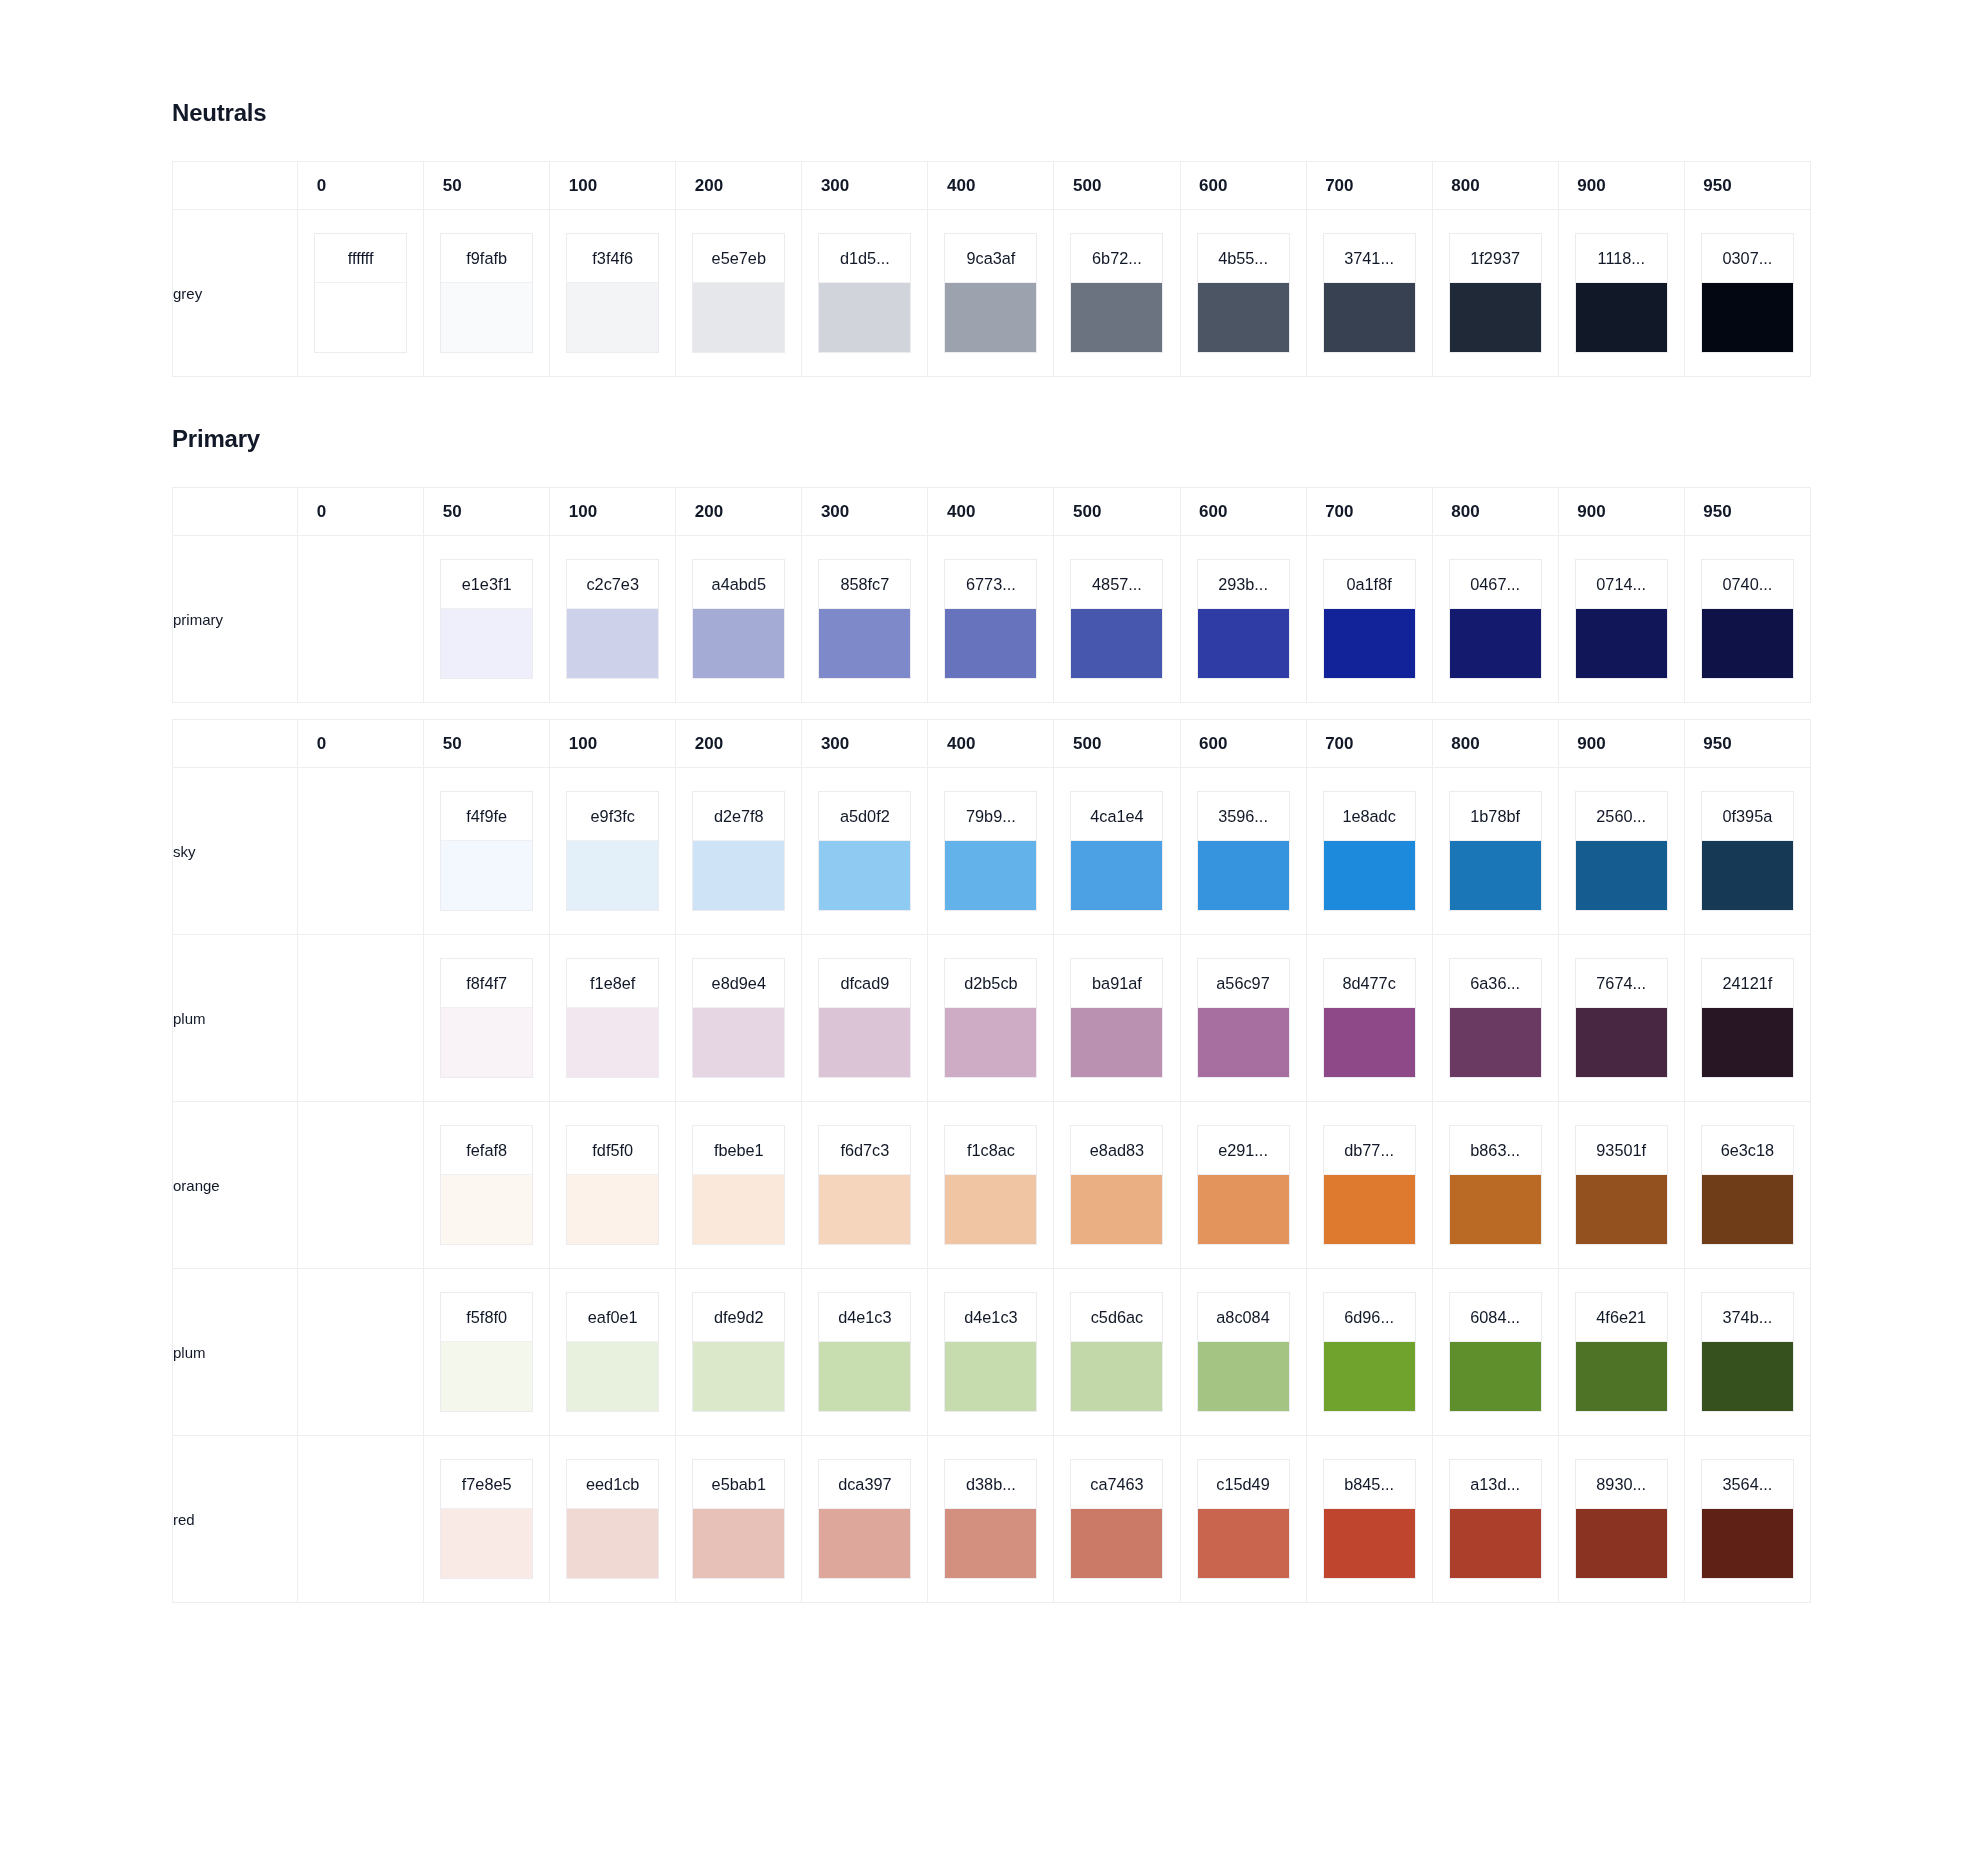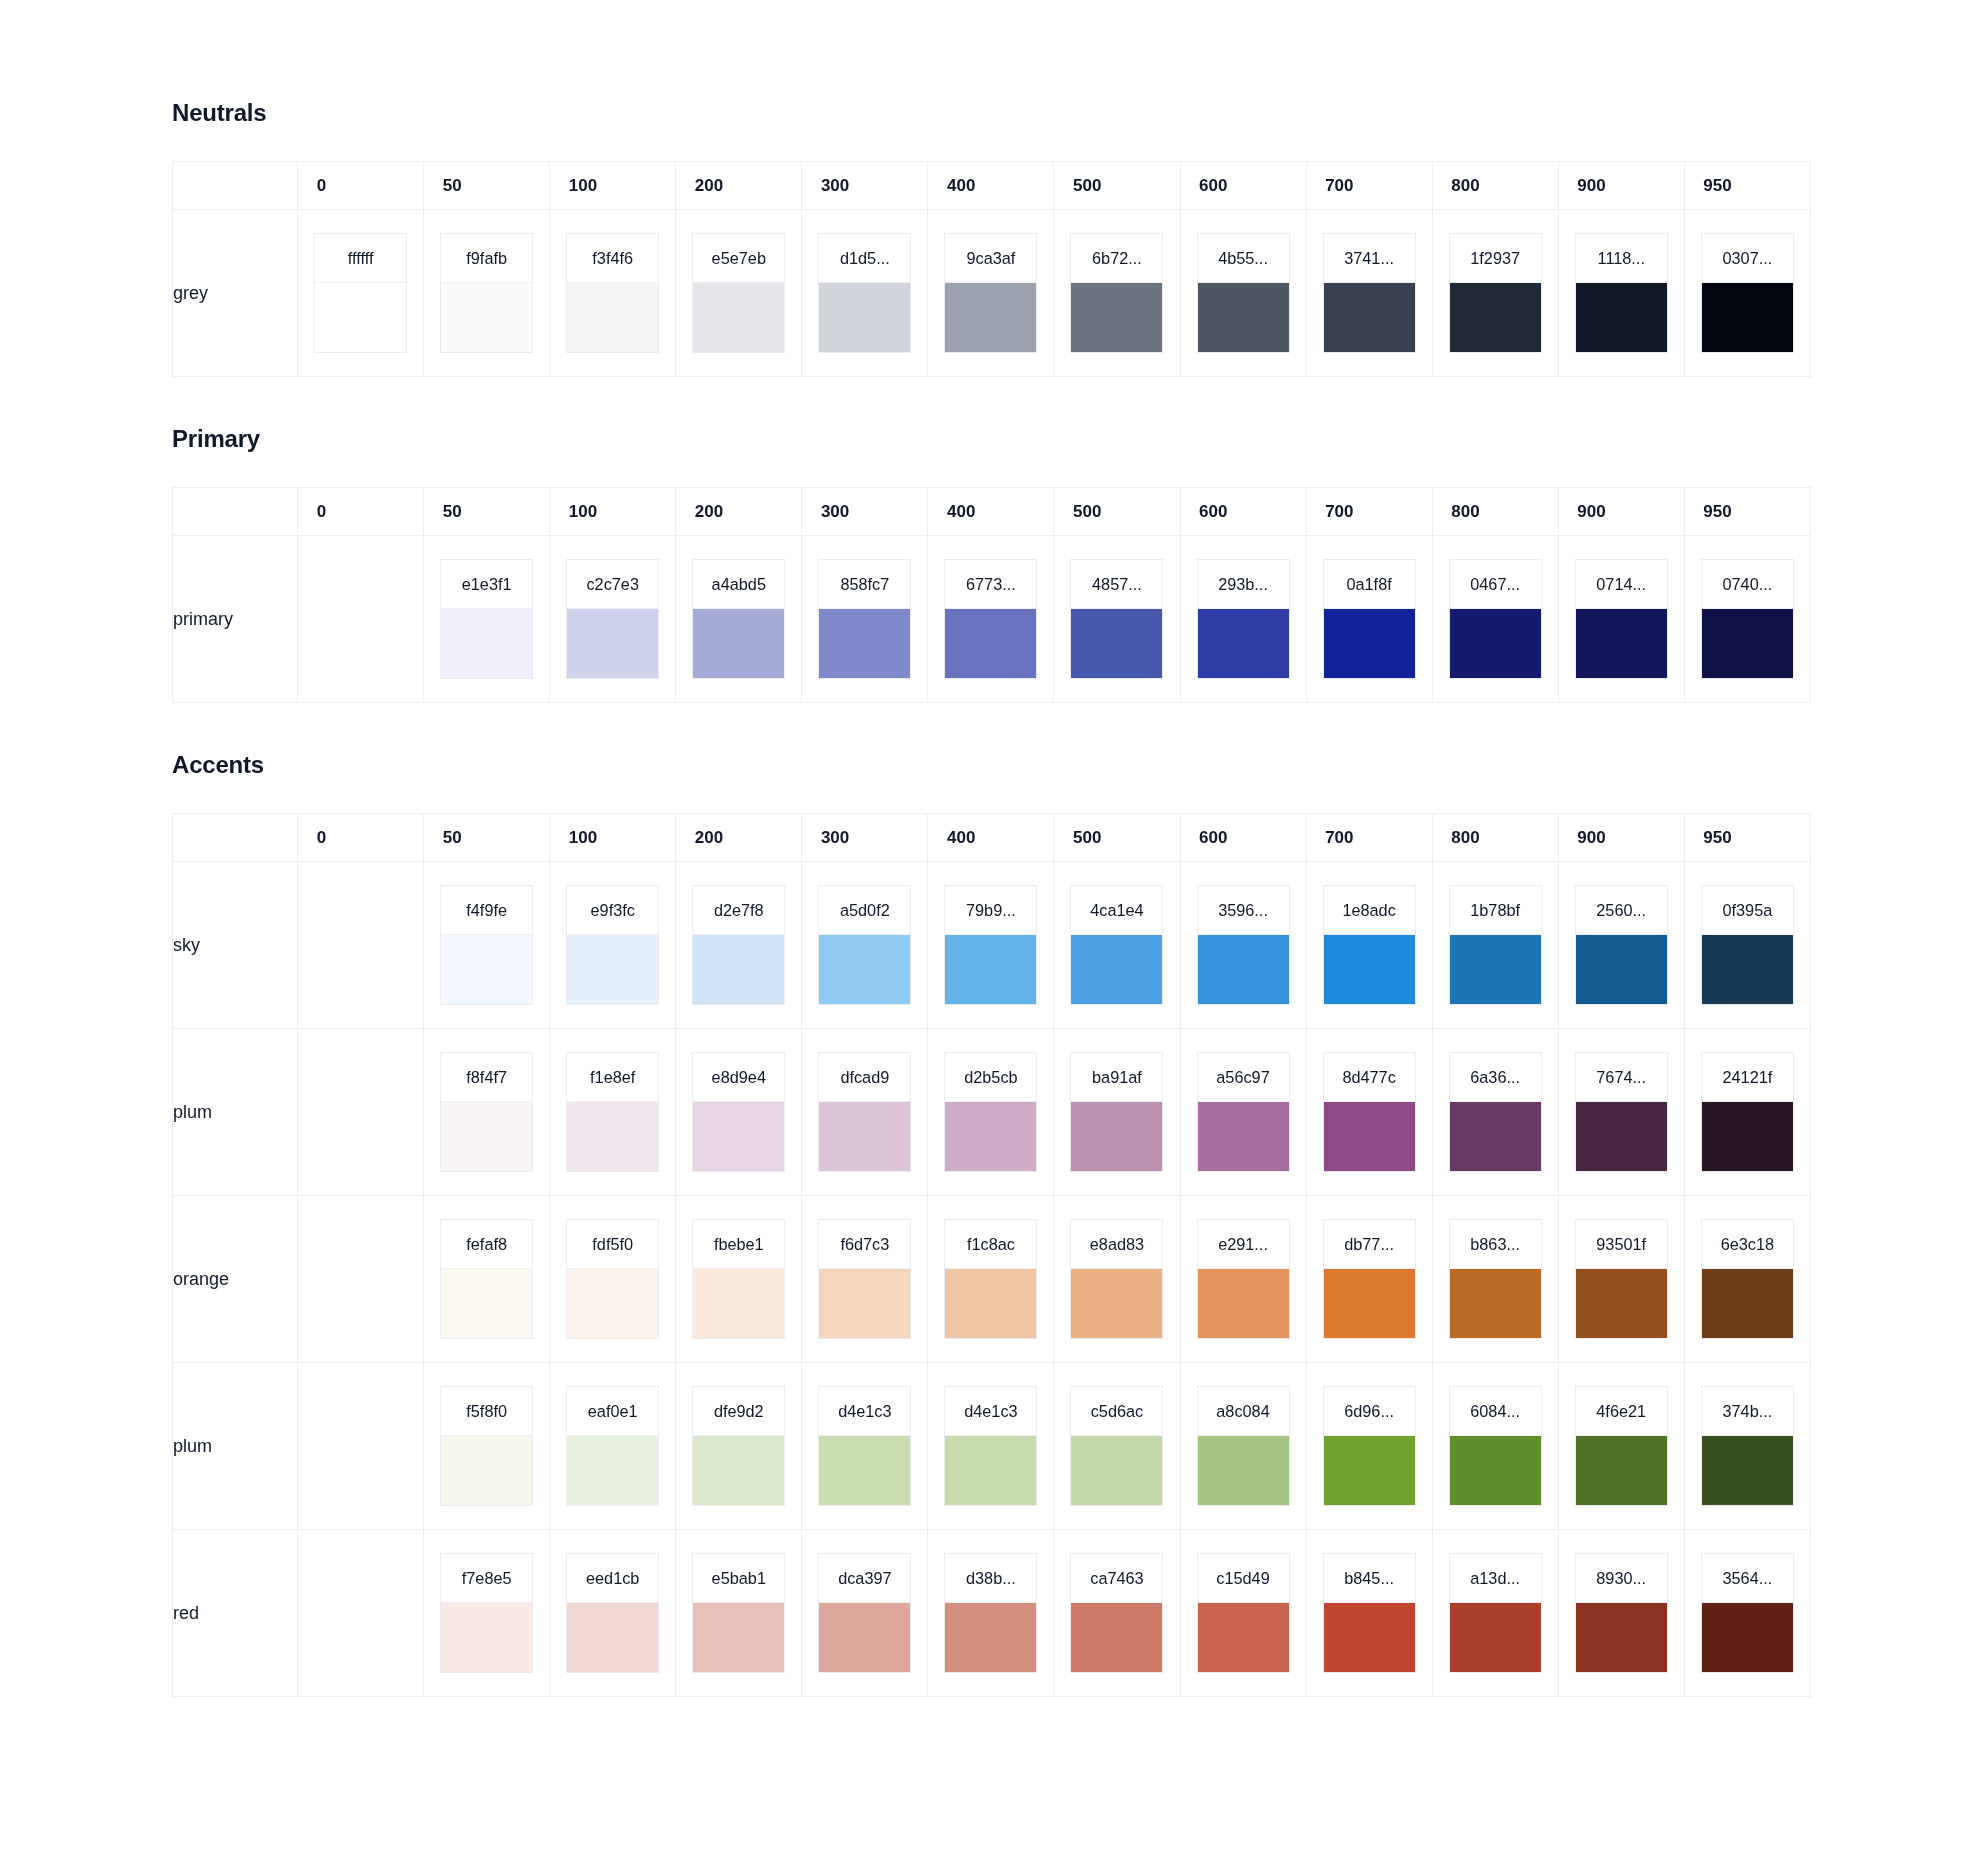--- a/index.html
+++ b/index.html
@@ -48,21 +48,21 @@
     text-align: left;
     font-size: 17px;
     font-weight: bold;
     color: #111827;
     padding-left: 18.6px;
   }
   col.name-col { width: 125px; }
   col.tone-col { width: 126px; }
 
   td.row-name {
-    font-size: 18px;
+    font-size: 15px;
     font-weight: normal;
     color: #111827;
     padding-left: 18.6px;
     text-align: left;
   }
   td.swatch-cell {
     height: 167px;
     text-align: center;
     padding: 0;
   }
@@ -317,21 +317,20 @@
                   <div class="swatch-card">
                     <div class="swatch-label">0740...</div>
                     <div class="swatch-chip" style="background: rgb(14, 18, 70);"></div>
                   </div>
                 </td>
               </tr>
             </tbody>
           </table>
         </div>
         <div class="section">
-          <h2 class="section-title">Accents</h2>
           <table class="palette">
             <colgroup>
               <col class="name-col">
               <col class="tone-col">
               <col class="tone-col">
               <col class="tone-col">
               <col class="tone-col">
               <col class="tone-col">
               <col class="tone-col">
               <col class="tone-col">

